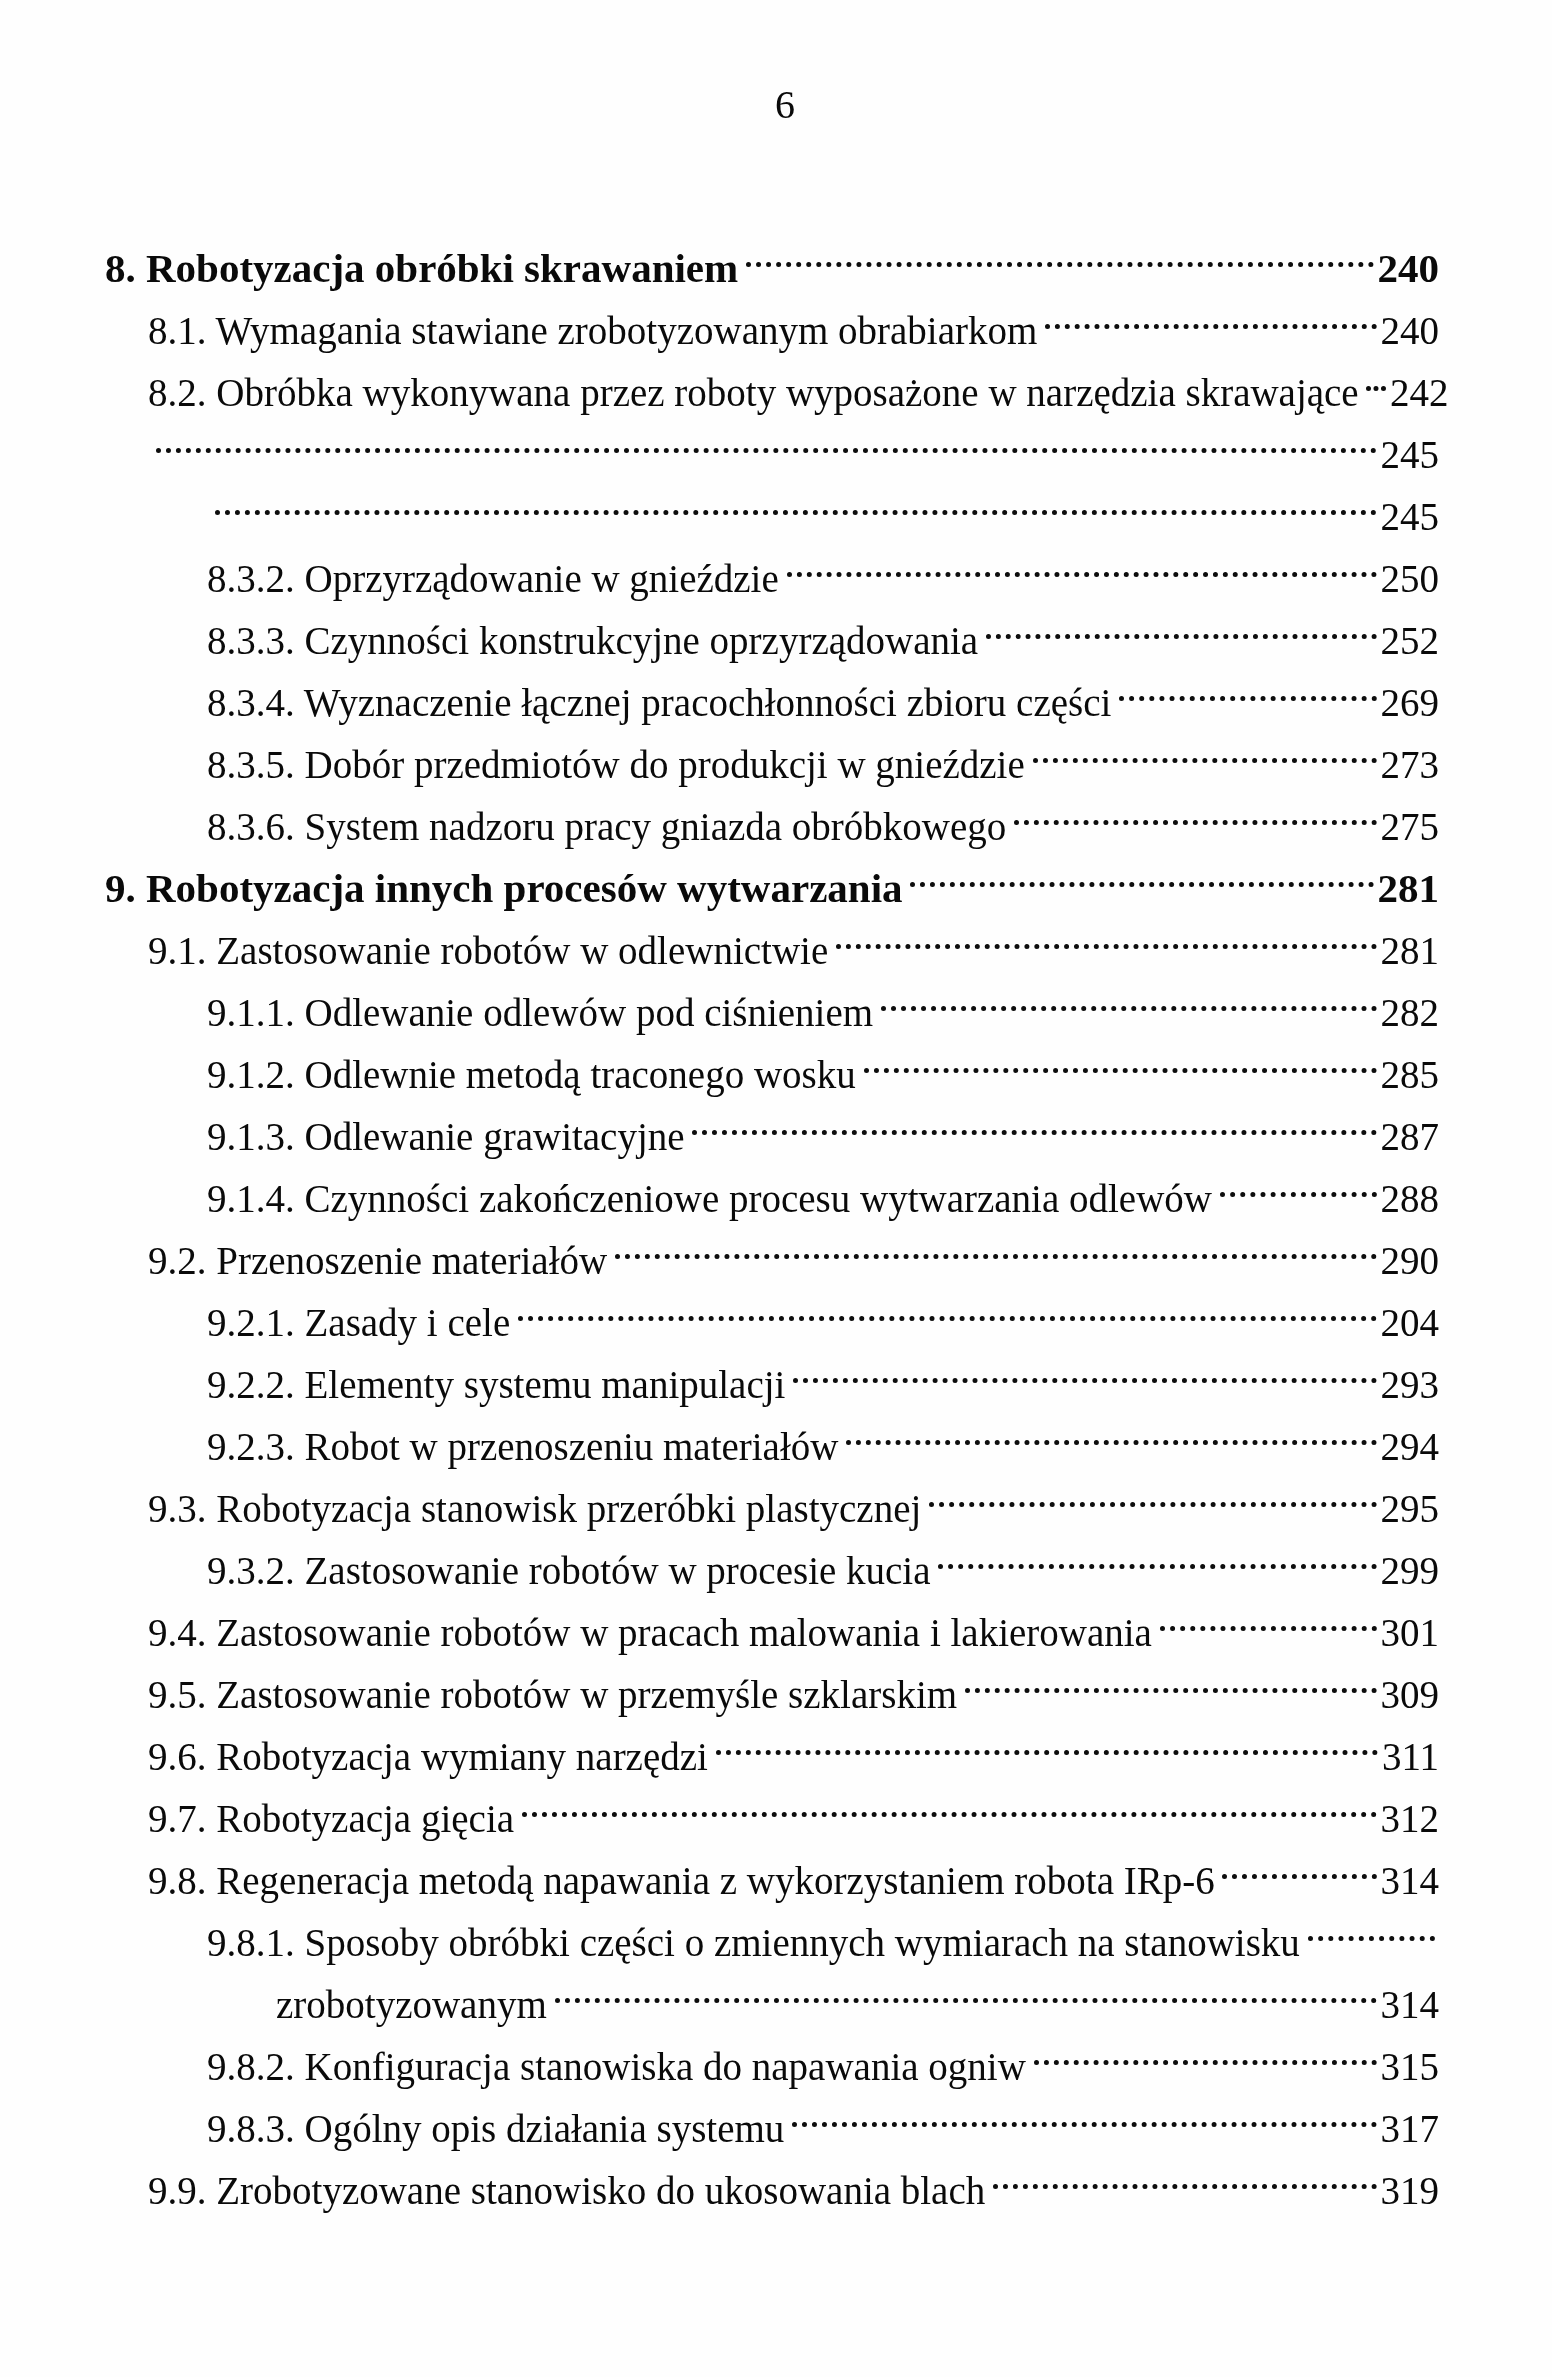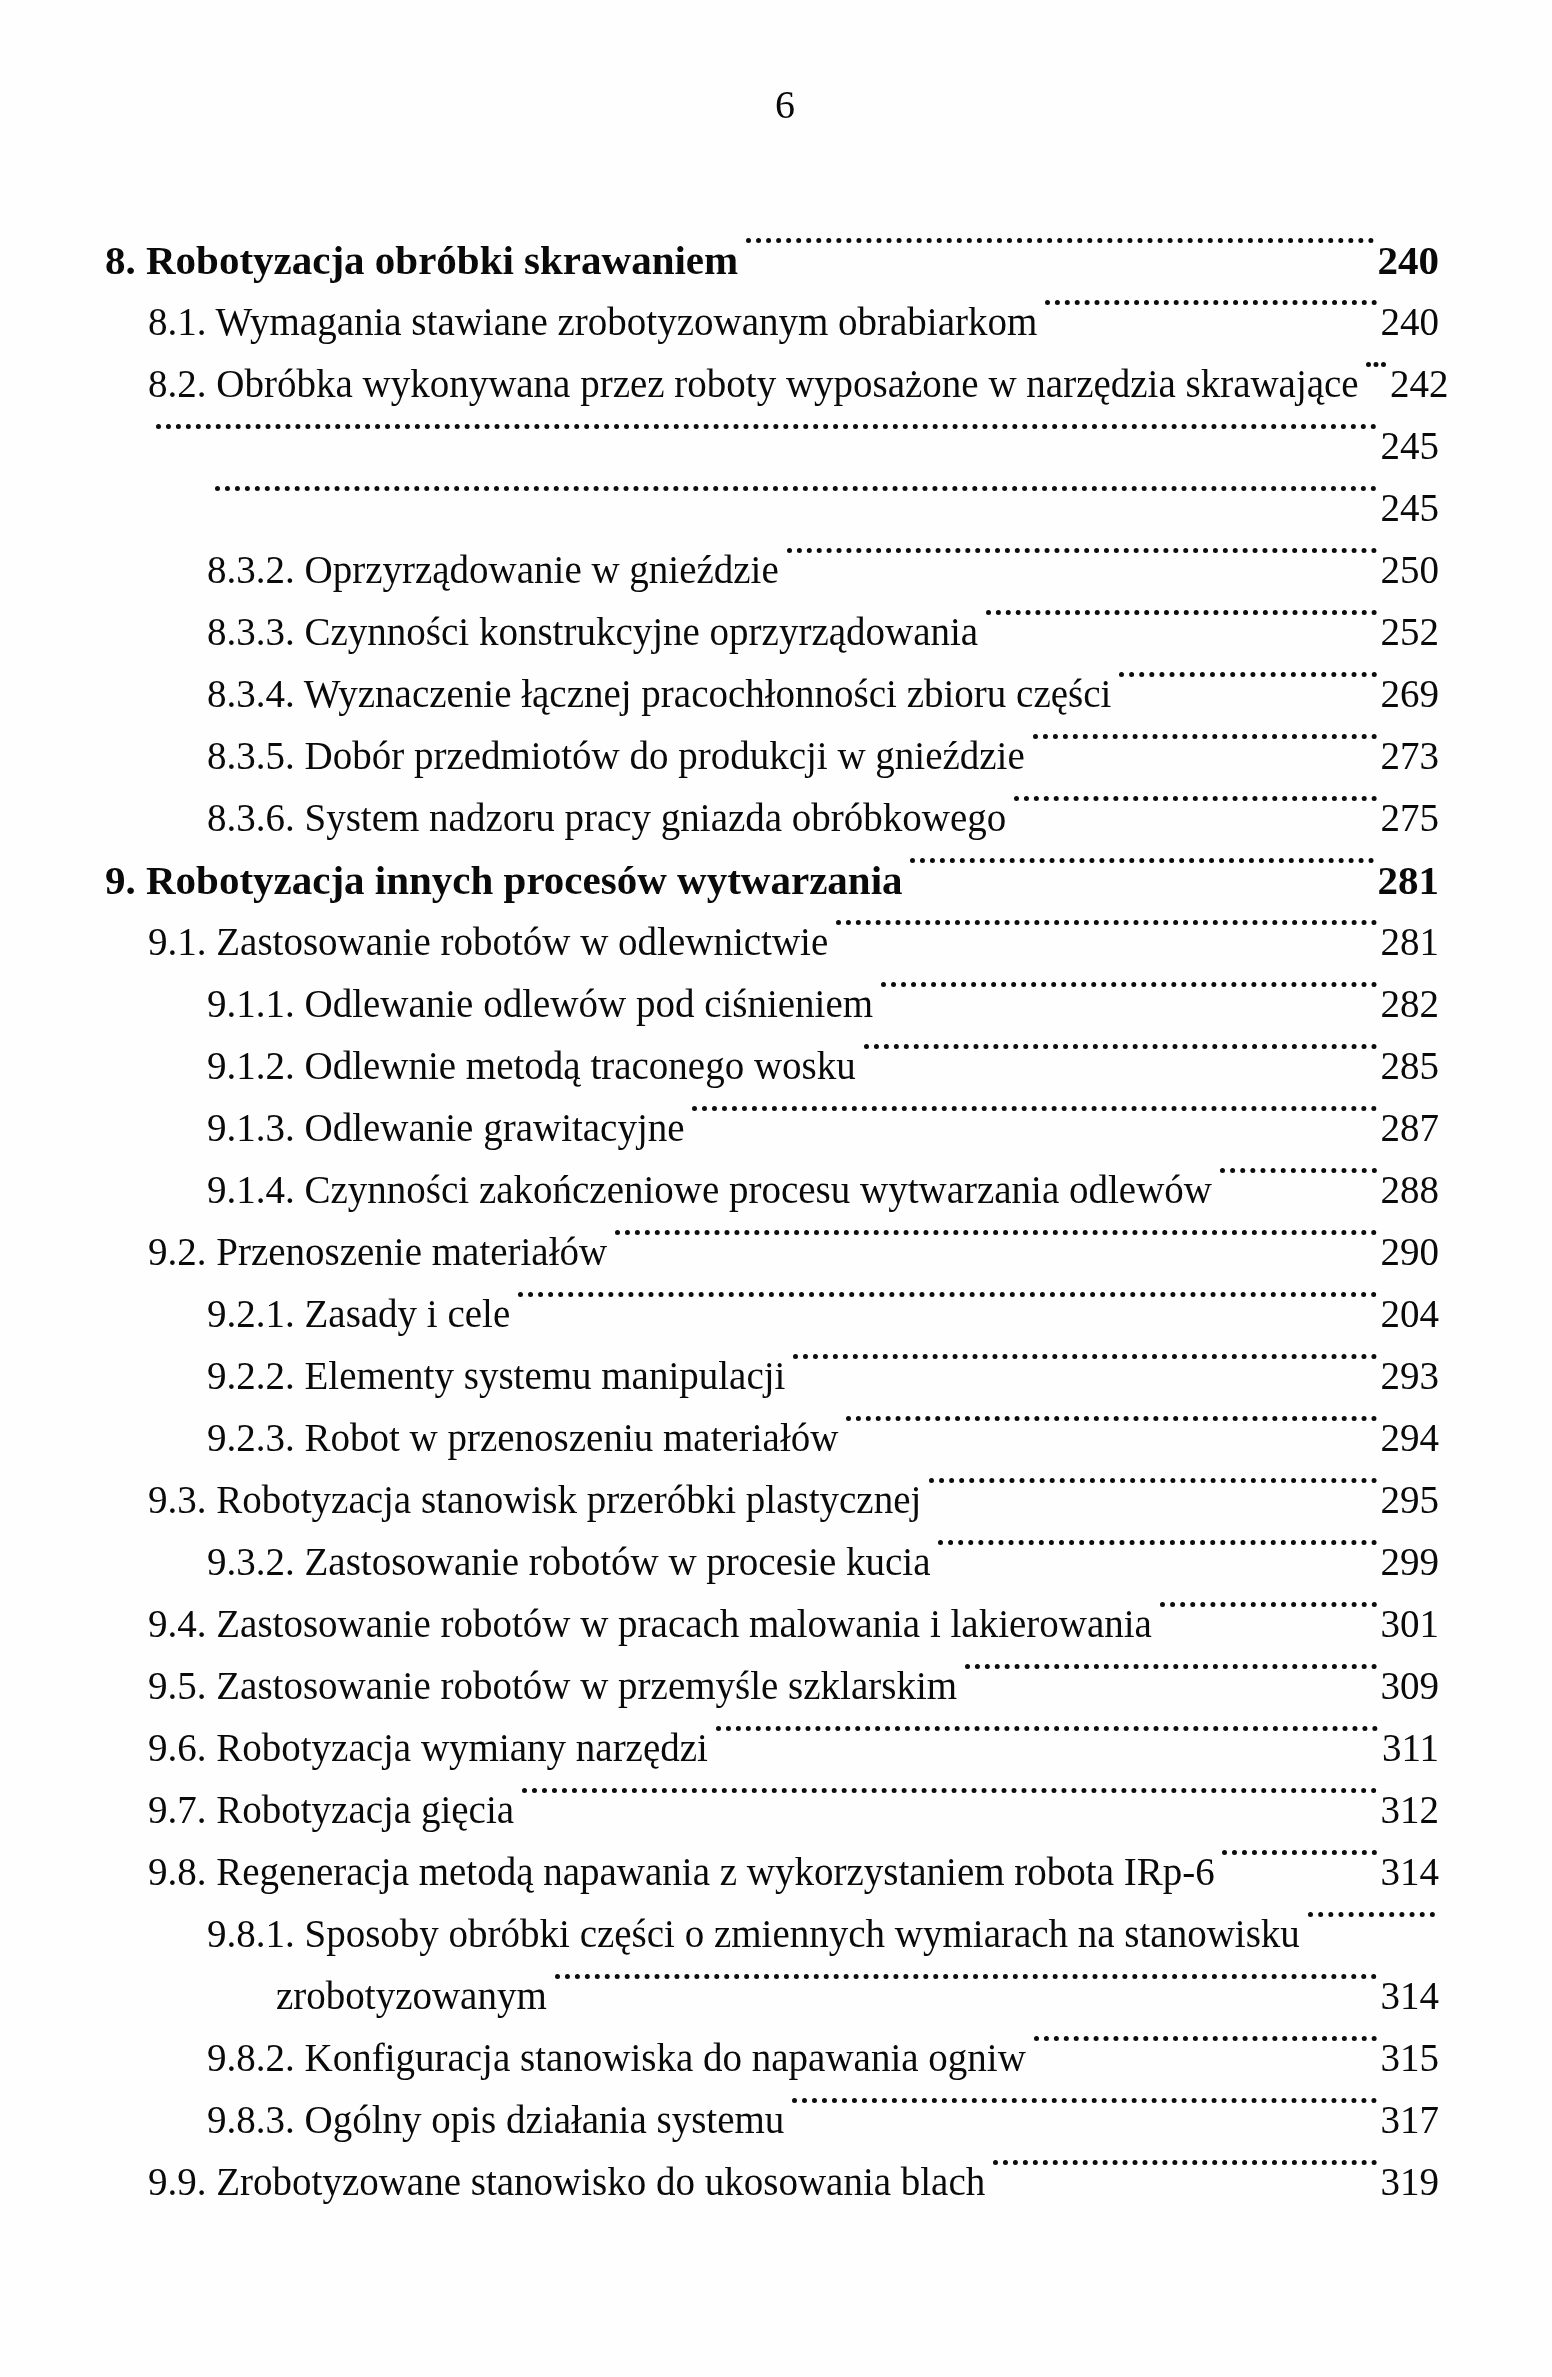--- a/index.html
+++ b/index.html
@@ -28,21 +28,21 @@
     line-height: 1.1;
   }
   .toc {
     position: absolute;
     left: 105px;
     right: 114px;
     top: 238px;
   }
   .row {
     display: flex;
-    align-items: flex-start;
+    align-items: center;
     height: 62px;
   }
   .row .label {
     font-size: 39px;
     line-height: 1.12;
     white-space: nowrap;
   }
   .row .pageno {
     font-size: 39px;
     line-height: 1.12;

